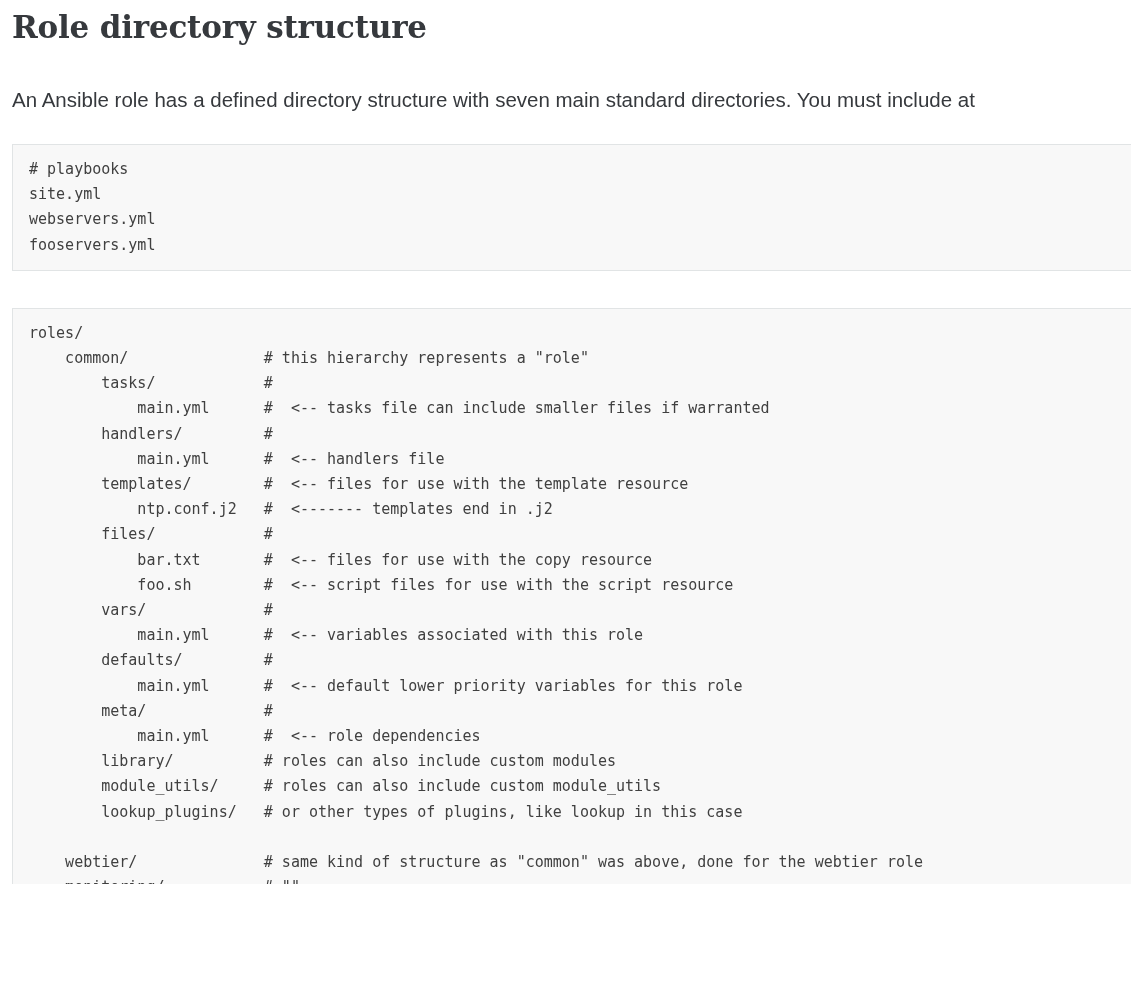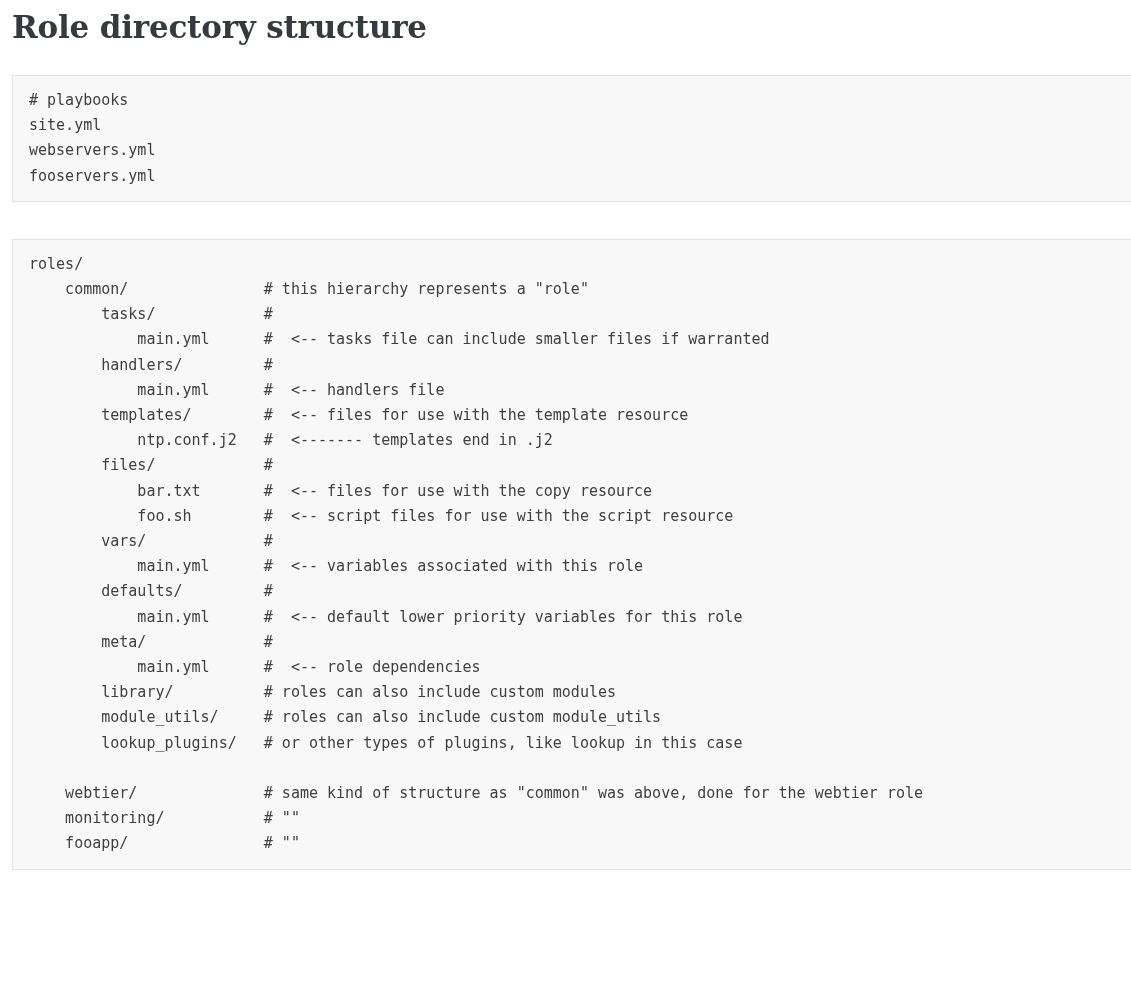--- a/index.html
+++ b/index.html
@@ -67,20 +67,21 @@
   #playbooks-block { margin-top: 29px; }
   #roles-block { margin-top: 37px; }
 </style>
 </head>
 <body>
 
 <div class="page">
 
   <h1 class="page-title">Role directory structure</h1>
 
+  <p class="intro">An Ansible role has a defined directory structure with seven main standard directories. You must include at</p>
 
   <div class="codeblock" id="playbooks-block" style="background: rgb(248, 248, 248); border-color: rgb(225, 228, 229);">
     <pre style="color: rgb(64, 64, 64);"># playbooks
 site.yml
 webservers.yml
 fooservers.yml</pre>
   </div>
 
   <div class="codeblock" id="roles-block" style="background: rgb(248, 248, 248); border-color: rgb(225, 228, 229);">
     <pre style="color: rgb(64, 64, 64);">roles/

